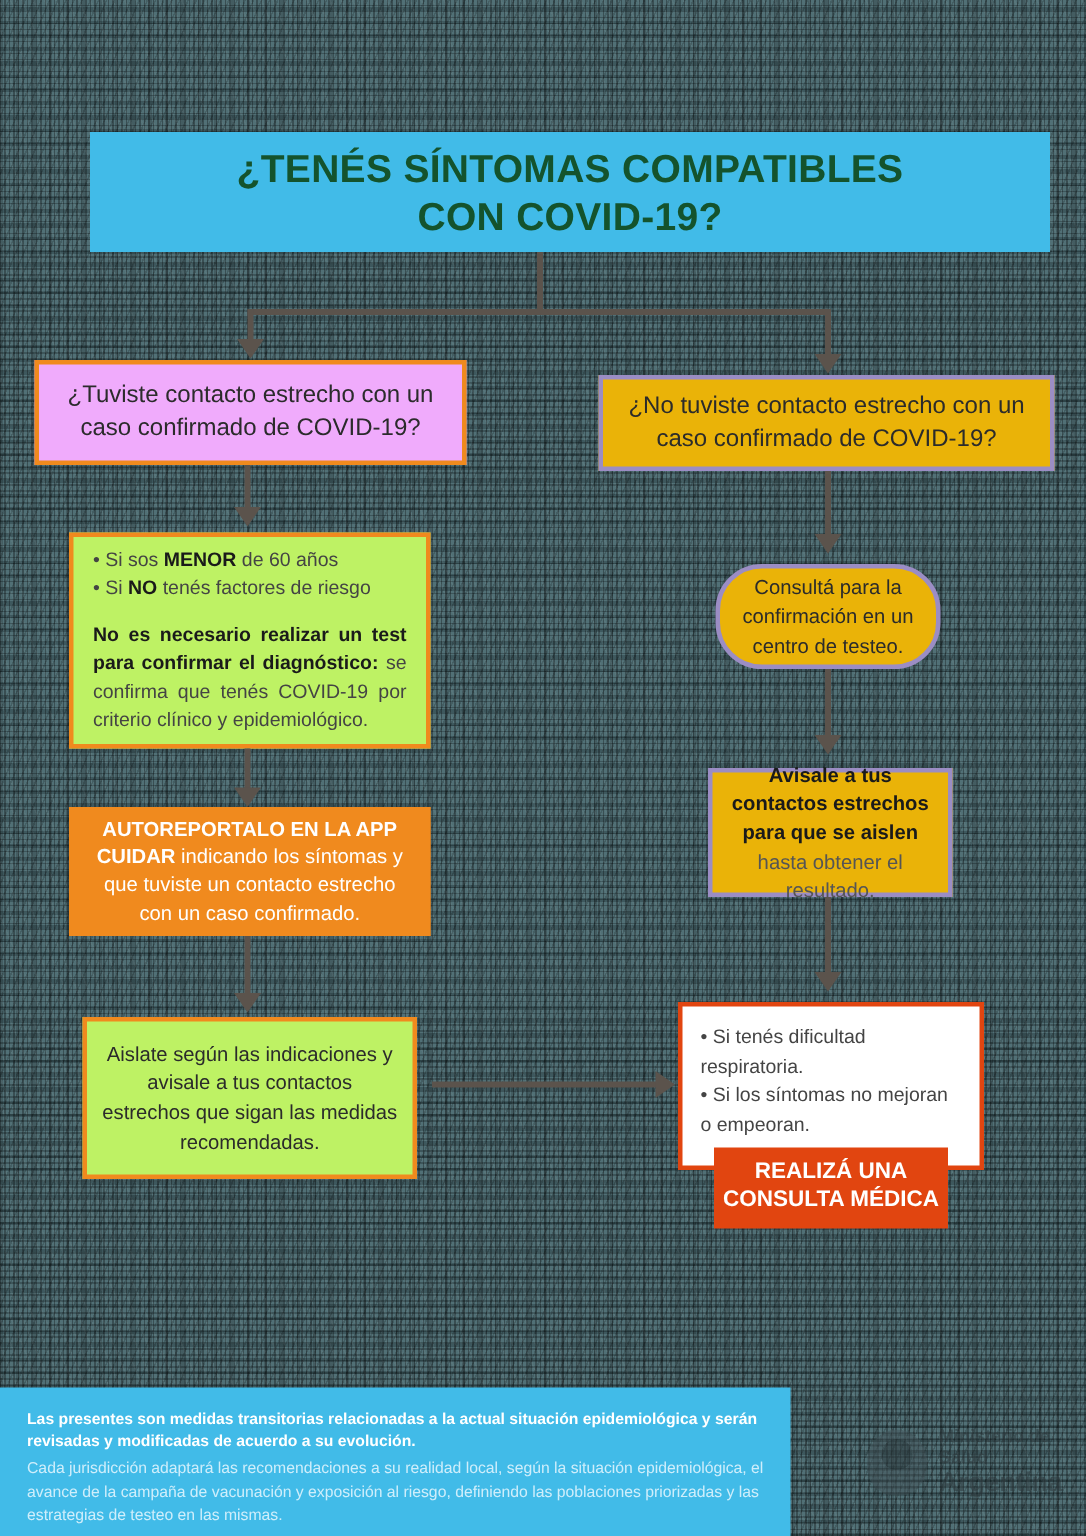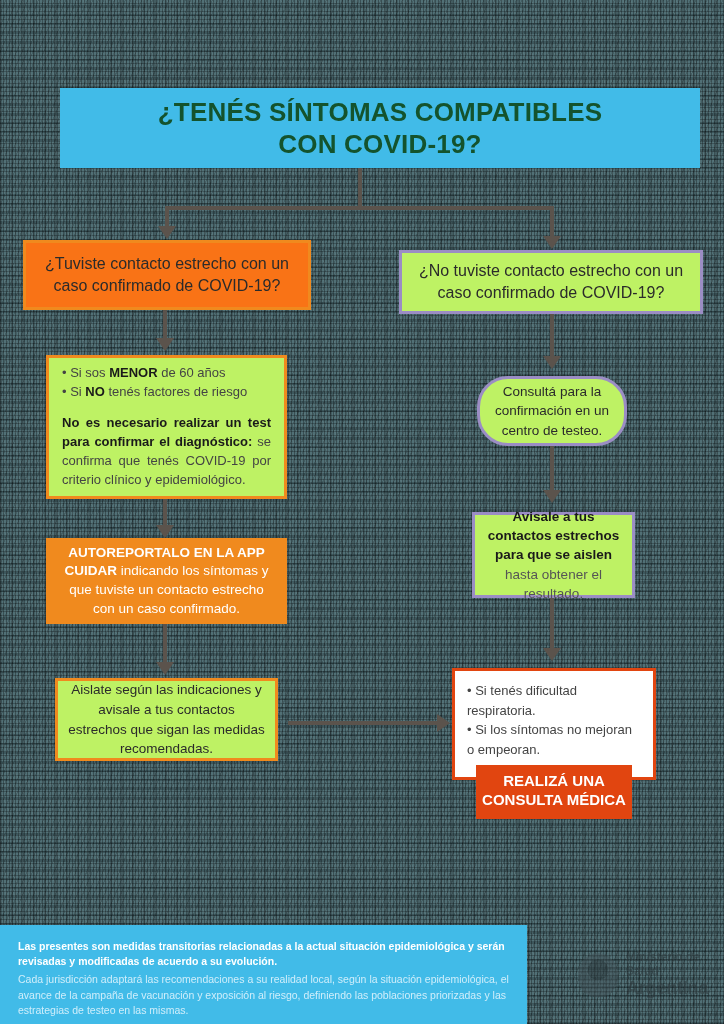--- a/index.html
+++ b/index.html
@@ -68,26 +68,26 @@
     border-bottom: 9px solid transparent;
     border-left: 13px solid #5b534c;
   }
 
   
   .box {
     display: flex; align-items: center; justify-content: center;
     text-align: center;
   }
   .box-peach {
-    background: #f97316;
+    background: #f0abfc;
     border: 3px solid #f08a1e;
     color: #2b2b2b;
   }
   .box-lilac {
-    background: #bef264;
+    background: #eab308;
     border: 3px solid #9b8dc4;
     color: #2b2b2b;
   }
   .box-white-orange {
     background: #bef264;
     border: 3px solid #f08a1e;
     color: #2b2b2b;
   }
   .box-solid-orange {
     background: #f08a1e;
@@ -216,21 +216,21 @@
 
   <div class="abs box box-solid-orange" style="left:46px; top:538px; width:241px; height:86px;">
     <div class="q-text" style="font-size:13.5px; line-height:1.38;">
       <b>AUTOREPORTALO EN LA APP CUIDAR</b><span> indicando los síntomas y que tuviste un contacto estrecho con un caso confirmado.</span>
     </div>
   </div>
 
   <div class="abs line-v" style="left:163px; top:624px; height:40px;"></div>
   <div class="abs arrow-down" style="left:156px; top:662px;"></div>
 
-  <div class="abs box box-white-orange" style="left:55px; top:678px; width:223px; height:83px;text-align:center;">
+  <div class="abs box box-white-orange" style="left:55px; top:678px; width:223px; height:108px;text-align:center;">
     <div class="q-text" style="font-size:13.5px; line-height:1.45;">Aislate según las indicaciones y avisale a tus contactos estrechos que sigan las medidas recomendadas.</div>
   </div>
 
   <div class="abs line-h" style="left:288px; top:721px; width:152px;"></div>
   <div class="abs arrow-right" style="left:437px; top:714px;"></div>
 
   <div class="abs box box-lilac" style="left:399px; top:250px; width:304px; height:64px;">
     <div class="q-text">¿No tuviste contacto estrecho con un caso confirmado de COVID-19?</div>
   </div>
 

